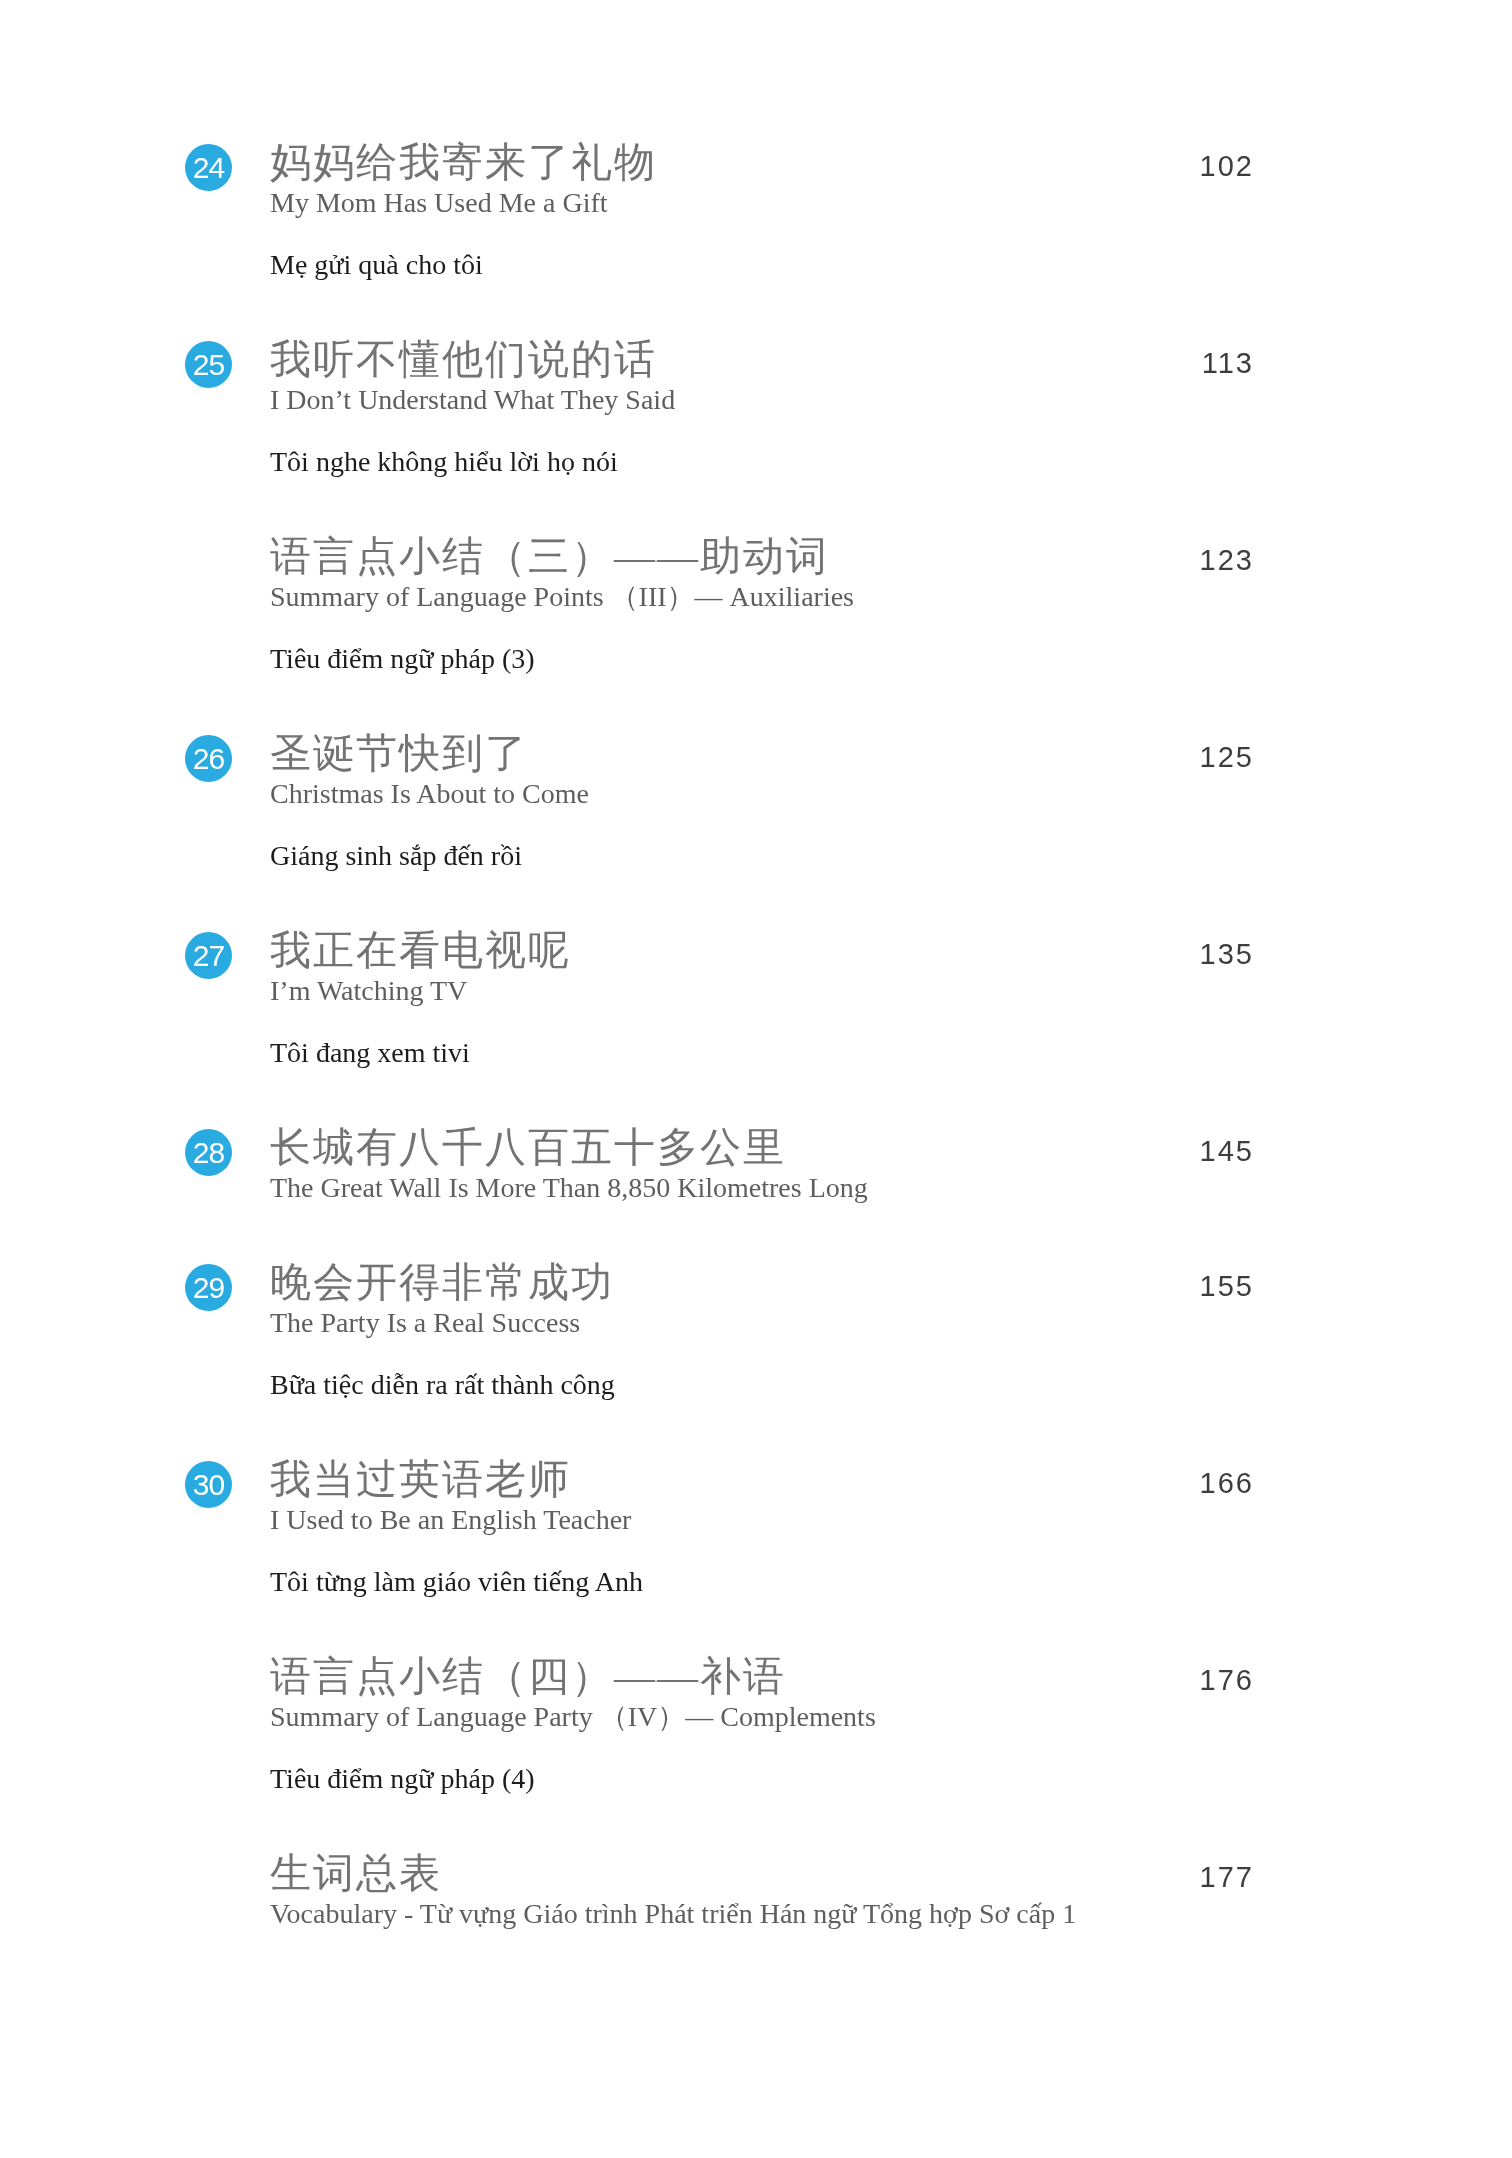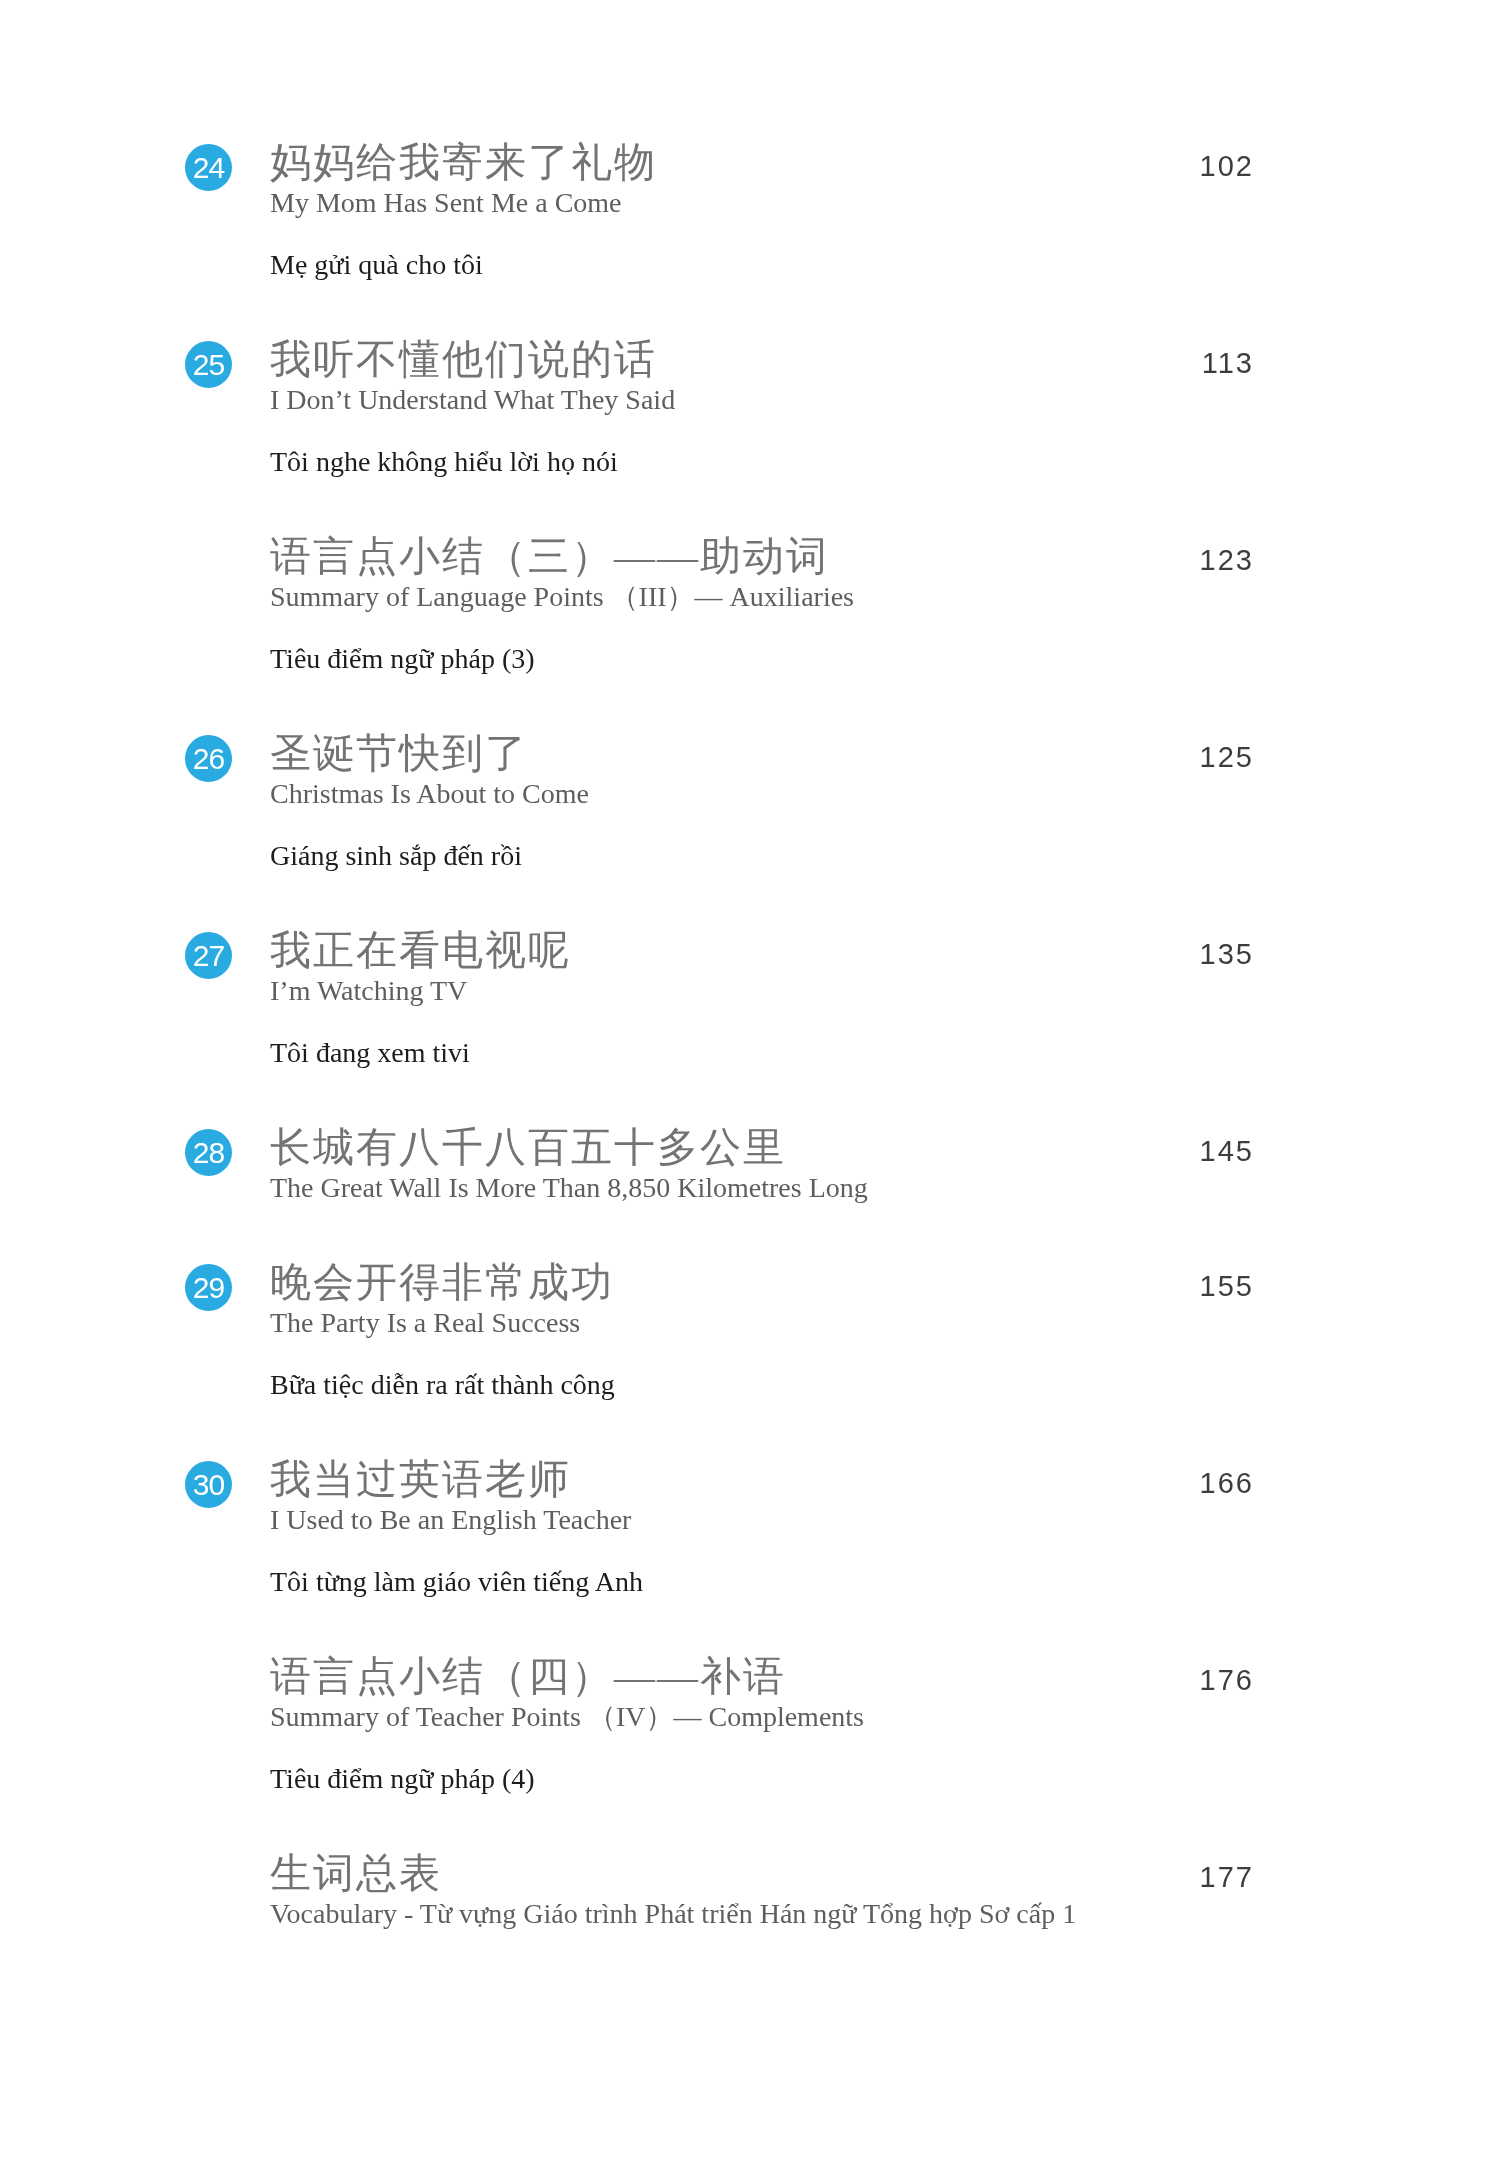--- a/index.html
+++ b/index.html
@@ -86,21 +86,21 @@
 
 <div class="toc">
   <div class="entry">
     <div class="badge-col">
       <div class="badge">
         <span>24</span>
       </div>
     </div>
     <div class="text-col">
       <div class="cn">妈妈给我寄来了礼物</div>
-      <div class="en">My Mom Has Sent Me a Come</div>
+      <div class="en">My Mom Has Used Me a Gift</div>
       <div class="vi">Mẹ gửi quà cho tôi</div>
     </div>
     <div class="page-col">102</div>
   </div>
 
   <div class="entry">
     <div class="badge-col">
       <div class="badge">
         <span>25</span>
       </div>
@@ -197,21 +197,21 @@
   </div>
 
   <div class="entry">
     <div class="badge-col">
       <div class="badge" style="visibility: hidden;">
         <span></span>
       </div>
     </div>
     <div class="text-col">
       <div class="cn">语言点小结（四）——补语</div>
-      <div class="en">Summary of Teacher Points （IV）— Complements</div>
+      <div class="en">Summary of Language Party （IV）— Complements</div>
       <div class="vi">Tiêu điểm ngữ pháp (4)</div>
     </div>
     <div class="page-col">176</div>
   </div>
 
   <div class="entry">
     <div class="badge-col">
       <div class="badge" style="visibility: hidden;">
         <span></span>
       </div>

